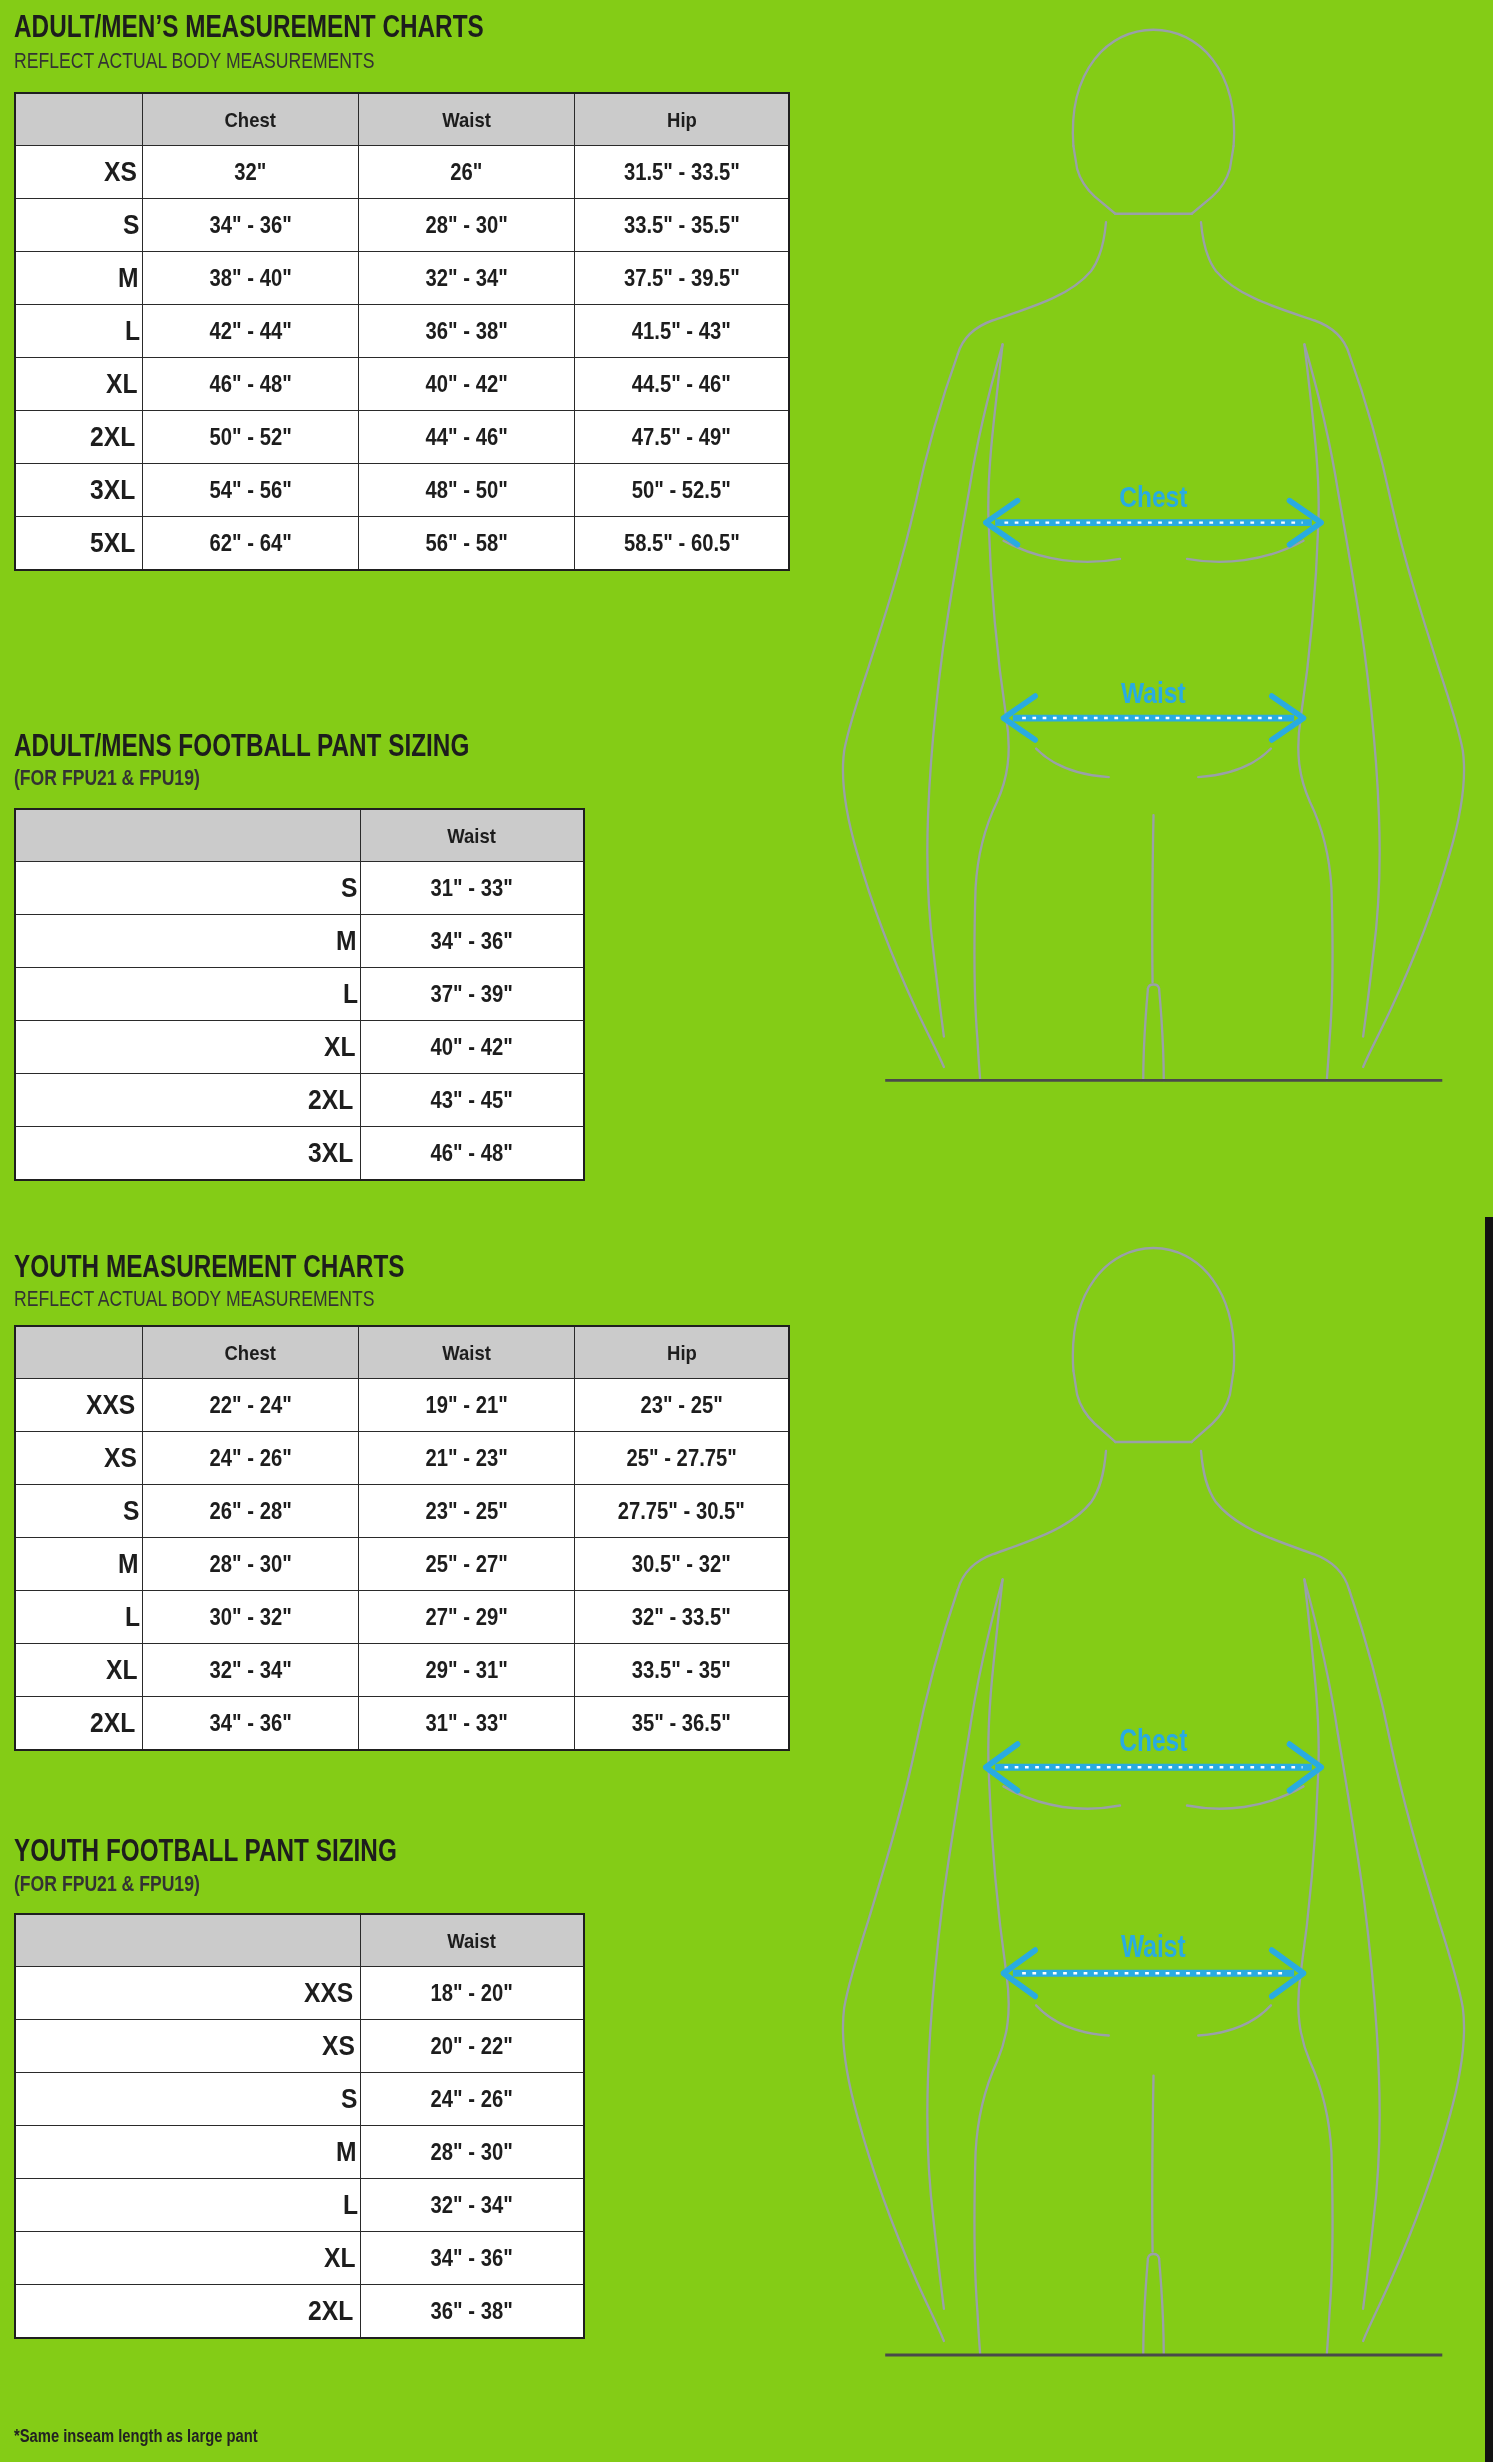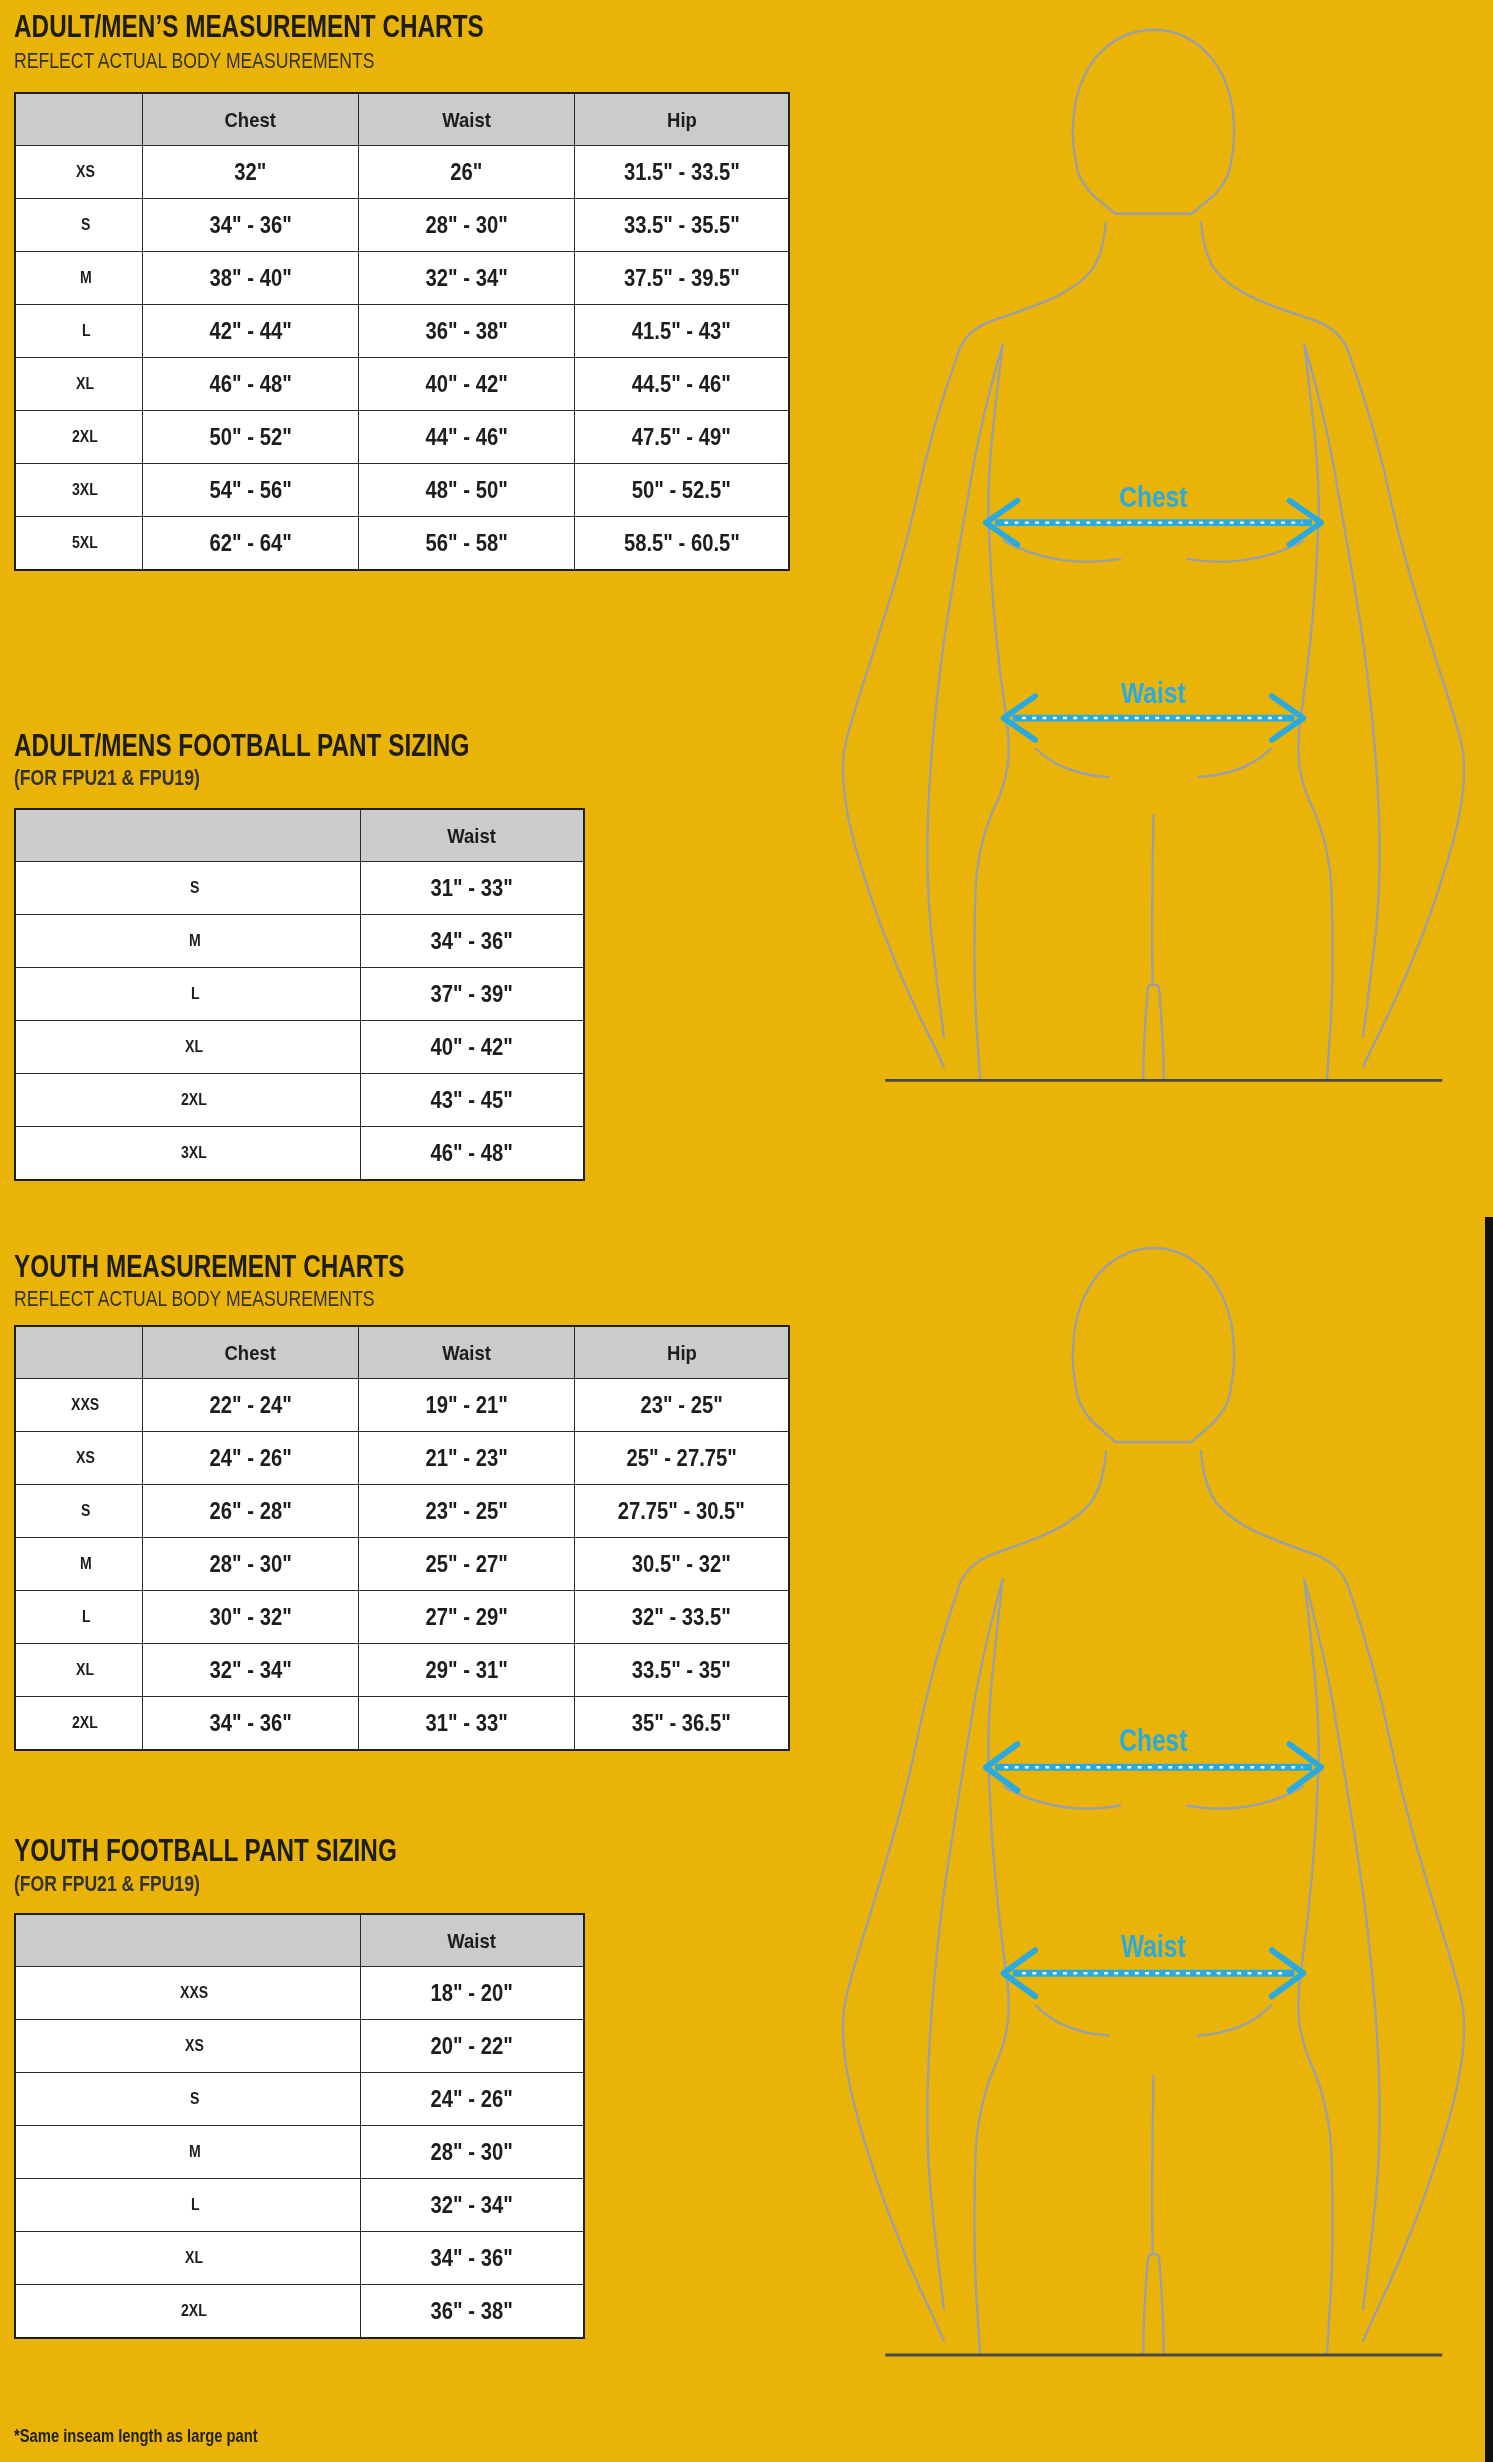--- a/index.html
+++ b/index.html
@@ -1,31 +1,31 @@
 <!DOCTYPE html>
 <html><head>
 <meta charset="utf-8">
 <style>
   html,body{margin:0;padding:0;background:#ffffff;}
-  #page{position:relative;width:1493px;height:2462px;background:#eab308;overflow:hidden;
+  #page{position:relative;width:1493px;height:2462px;background:#84cc16;overflow:hidden;
         font-family:"Liberation Sans","DejaVu Sans",sans-serif;color:#1d1d1d;}
 
   .sec-title{position:absolute;font-size:32px;font-weight:bold;line-height:1;color:#1d1d1d;
              white-space:nowrap;transform:scaleX(0.76);transform-origin:0 0;letter-spacing:0;}
   .sec-sub{position:absolute;font-size:22px;font-weight:normal;line-height:1;color:#333333;
            white-space:nowrap;transform:scaleX(0.80);transform-origin:0 0;}
   .sec-sub.bold{font-weight:bold;font-size:22px;}
 
   table.size-table{position:absolute;border-collapse:collapse;table-layout:fixed;
                    border:2.9px solid #1f1f1f;background:#ffffff;}
   .size-table th,.size-table td{border:1.9px solid #2a2a2a;text-align:center;vertical-align:middle;
                                 padding:0;overflow:hidden;}
   .size-table thead th{background:#cbcbcb;height:51px;font-size:21px;font-weight:bold;color:#1d1d1d;}
   .size-table td{height:52px;font-size:23px;font-weight:bold;color:#1d1d1d;}
-  .size-table td.rowlabel{text-align:center;padding-left:15px;font-size:16px;}
+  .size-table td.rowlabel{text-align:right;padding-left:15px;font-size:28px;}
   .cell-txt{display:inline-block;white-space:nowrap;transform:scaleX(0.88);transform-origin:center center;}
   td.rowlabel .cell-txt{transform-origin:left center;}
 
   .t-main{width:775px;}
   .t-small{width:569px;}
 
   .footnote{position:absolute;font-size:18px;font-weight:bold;color:#222222;white-space:nowrap;
             transform:scaleX(0.82);transform-origin:0 0;}
 
   .fig-svg{position:absolute;}

